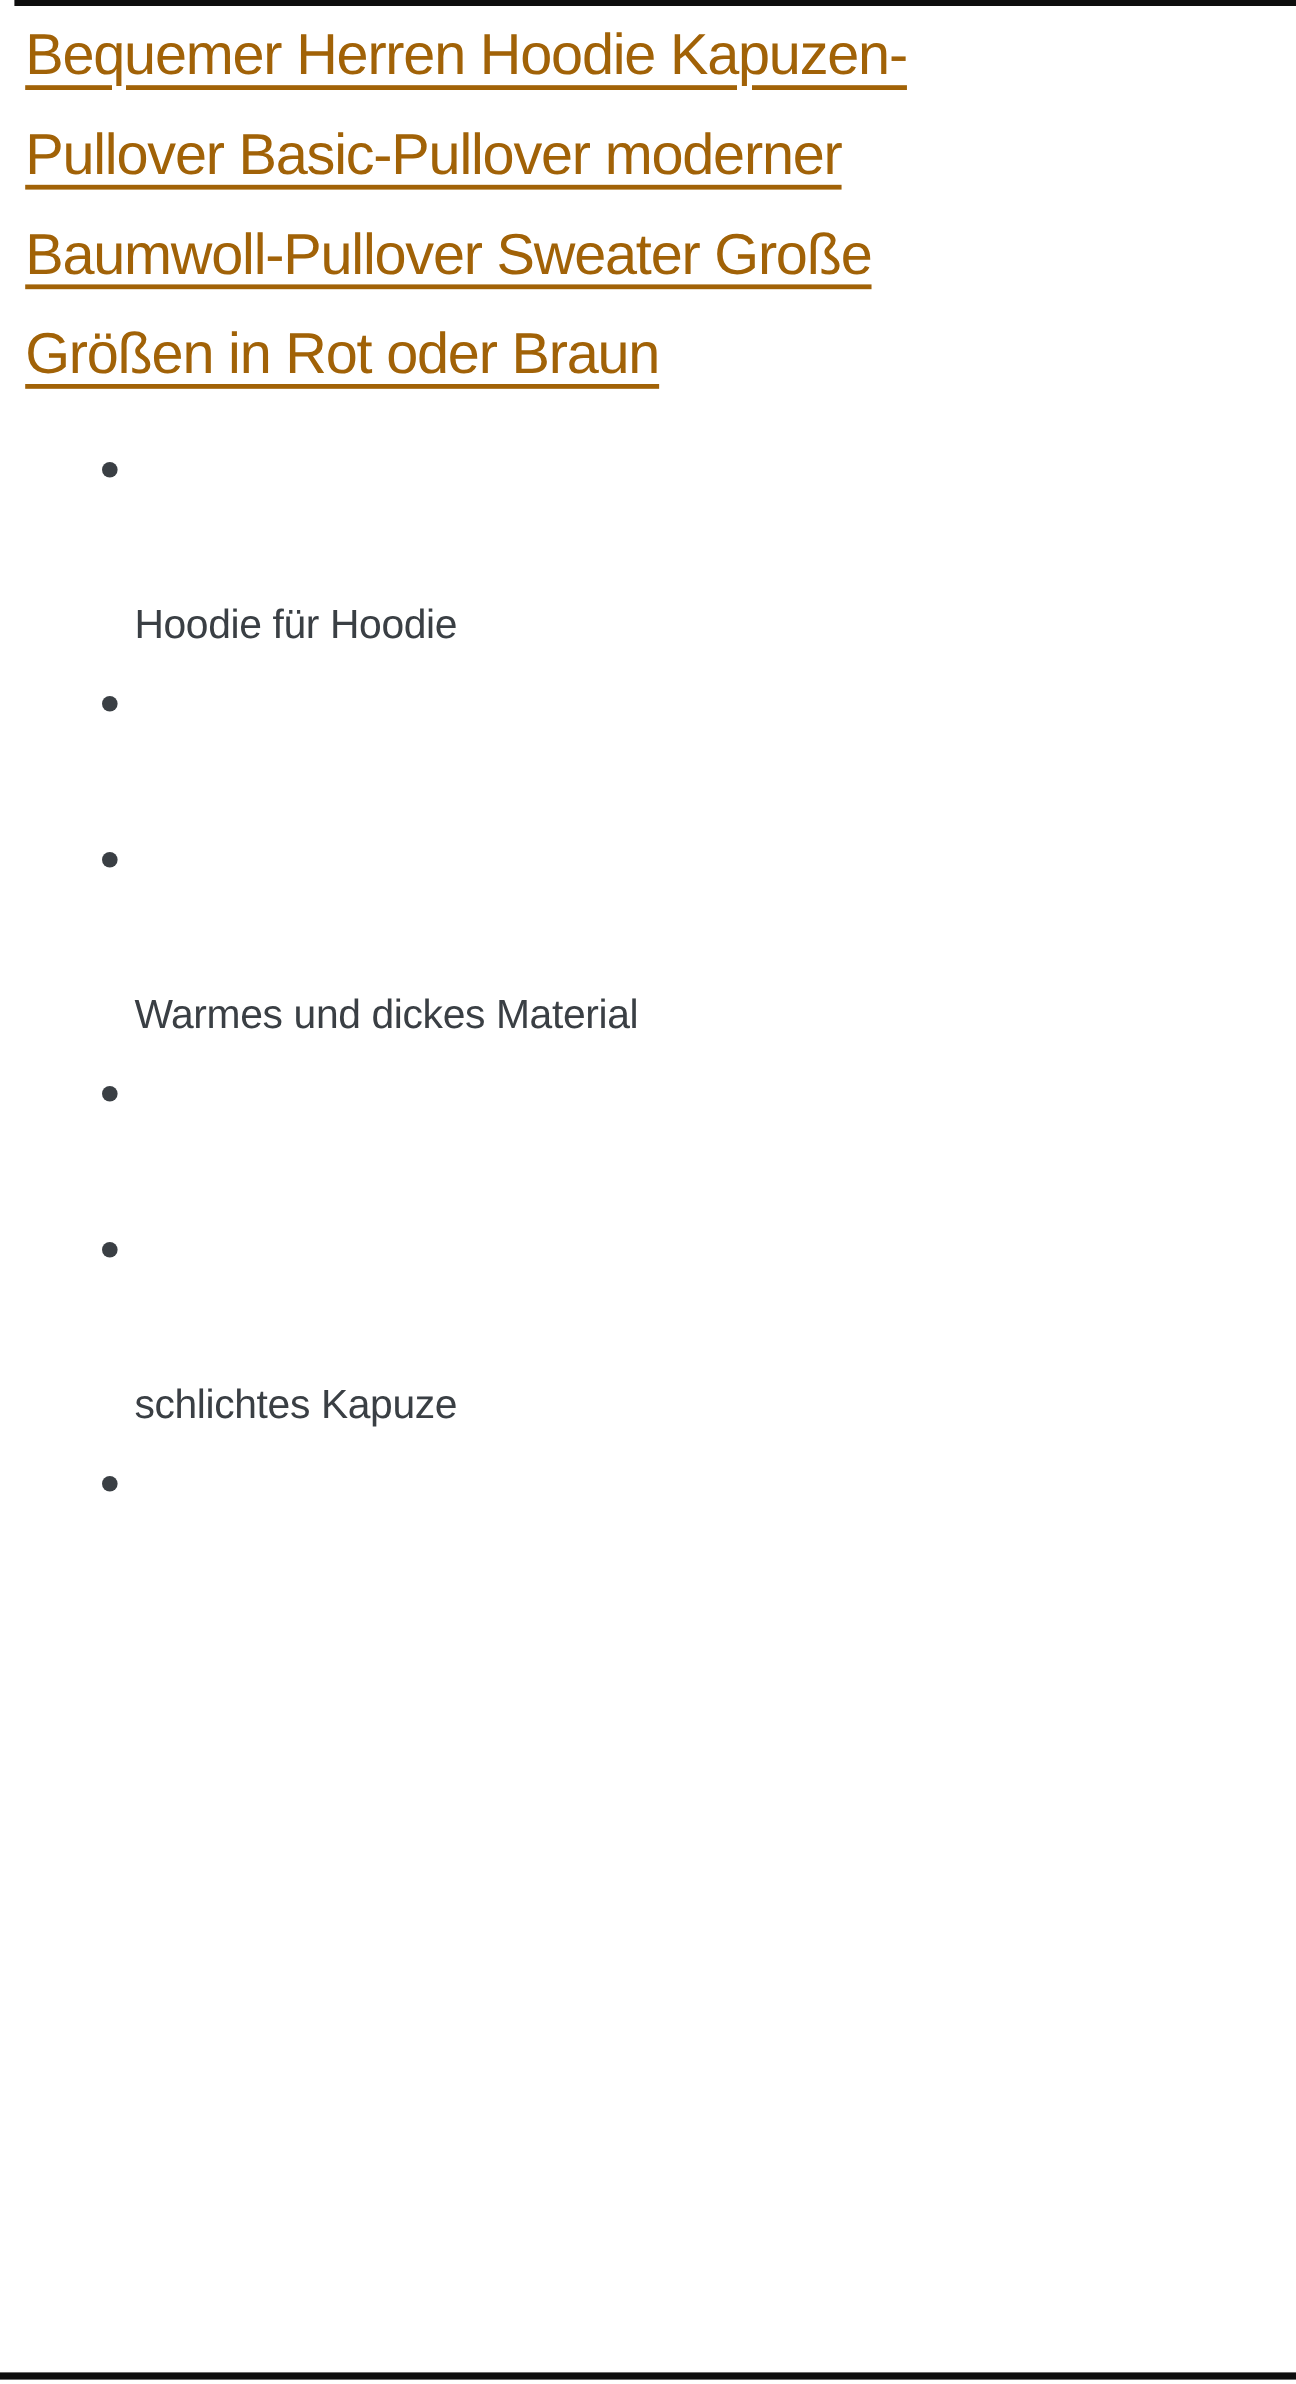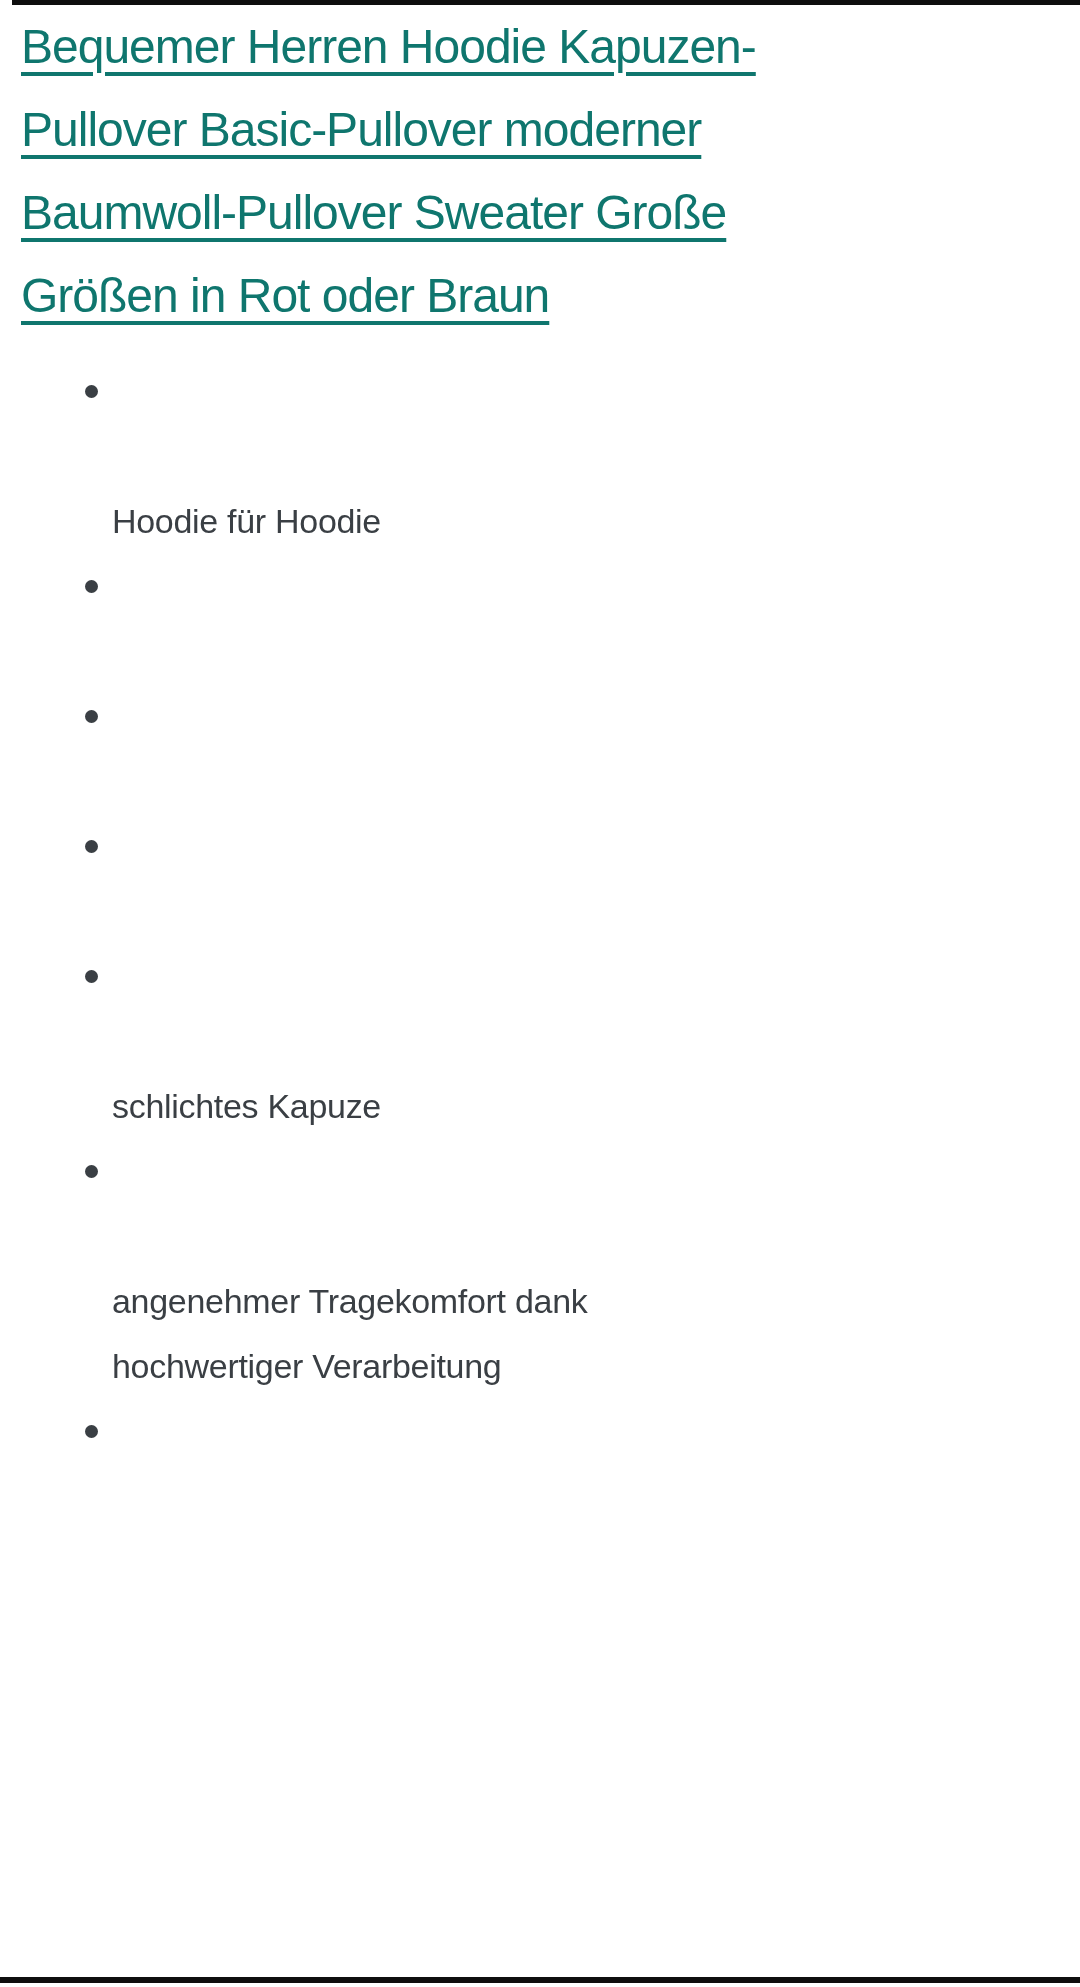--- a/index.html
+++ b/index.html
@@ -64,55 +64,51 @@
   }
 </style>
 </head>
 <body>
 
 <div class="page" style="color: rgb(58, 63, 68); background: rgb(255, 255, 255);">
   <div class="top-border" style="background: rgb(14, 14, 14);"></div>
 
   <div class="content">
 
-    <h1 class="product-title" style="color: #0f766e;">Bequemer Herren Hoodie Kapuzen-
+    <h1 class="product-title" style="color: #a16207;">Bequemer Herren Hoodie Kapuzen-
 Pullover Basic-Pullover moderner
 Baumwoll-Pullover Sweater Große
 Größen in Rot oder Braun</h1>
 
     <ul class="feature-list">
 
         <li>
           <span class="bullet"></span>
           <span>Hoodie für Hoodie</span>
         </li>
 
         <li>
           <span class="bullet"></span>
         </li>
 
         <li>
           <span class="bullet"></span>
+          <span>Warmes und dickes Material</span>
         </li>
 
         <li>
           <span class="bullet"></span>
         </li>
 
 
         <li>
           <span class="bullet"></span>
           <span>schlichtes Kapuze</span>
         </li>
 
-        <li>
-          <span class="bullet"></span>
-          <span>angenehmer Tragekomfort dank
-hochwertiger Verarbeitung</span>
-        </li>
 
         <li>
           <span class="bullet"></span>
           
         </li>
       </ul>
 
   </div>
 
   <div class="bottom-border" style="background: rgb(14, 14, 14);"></div>

